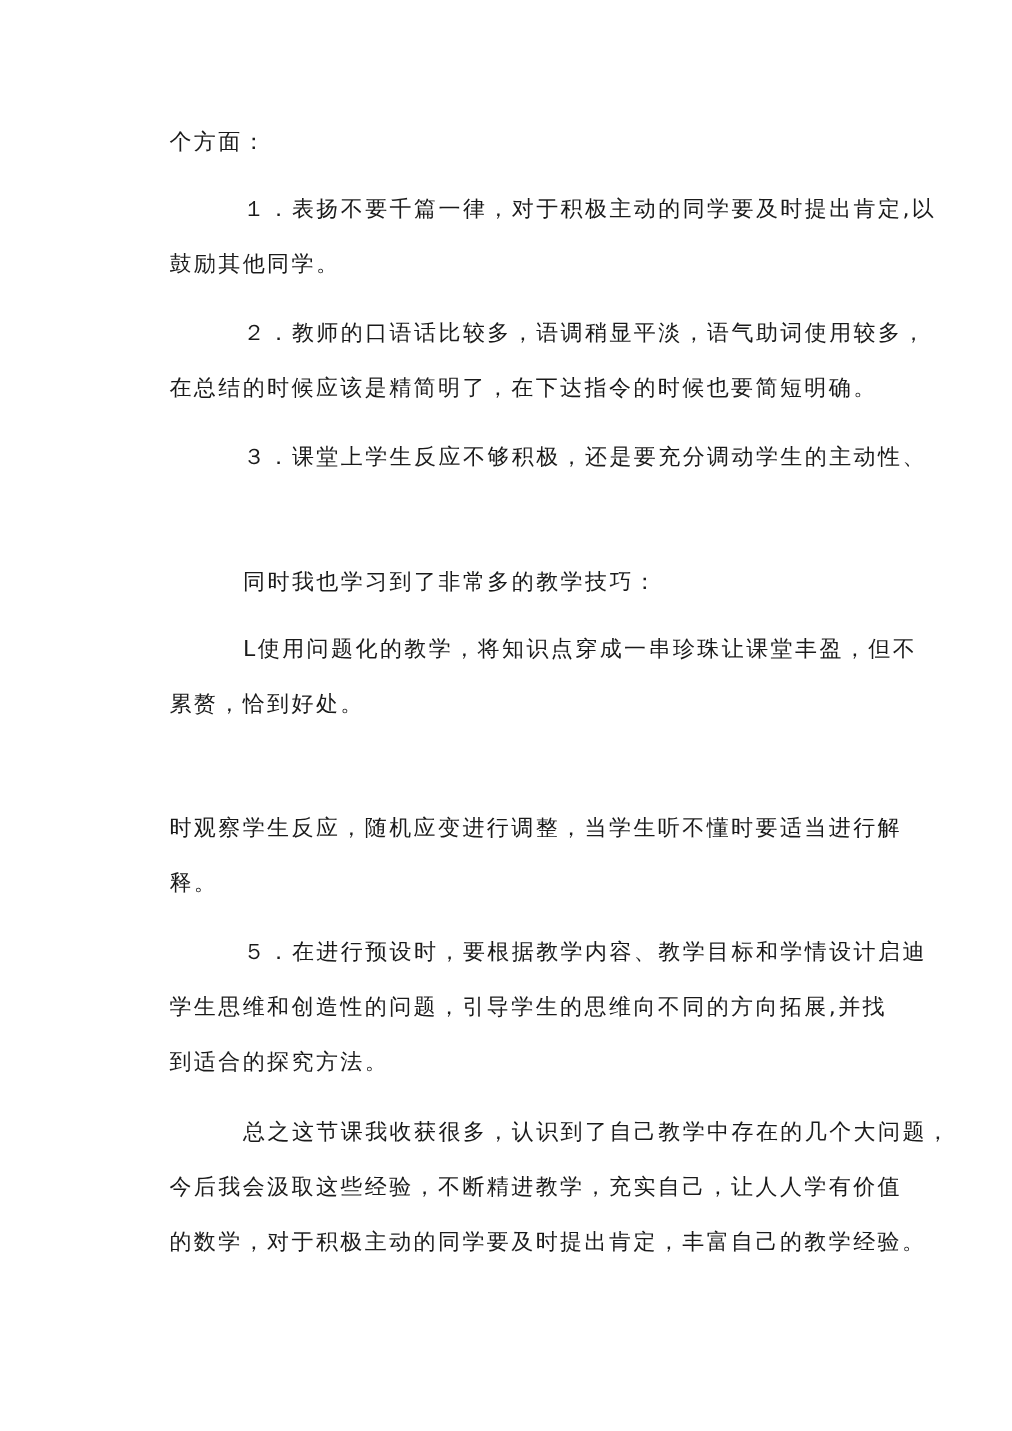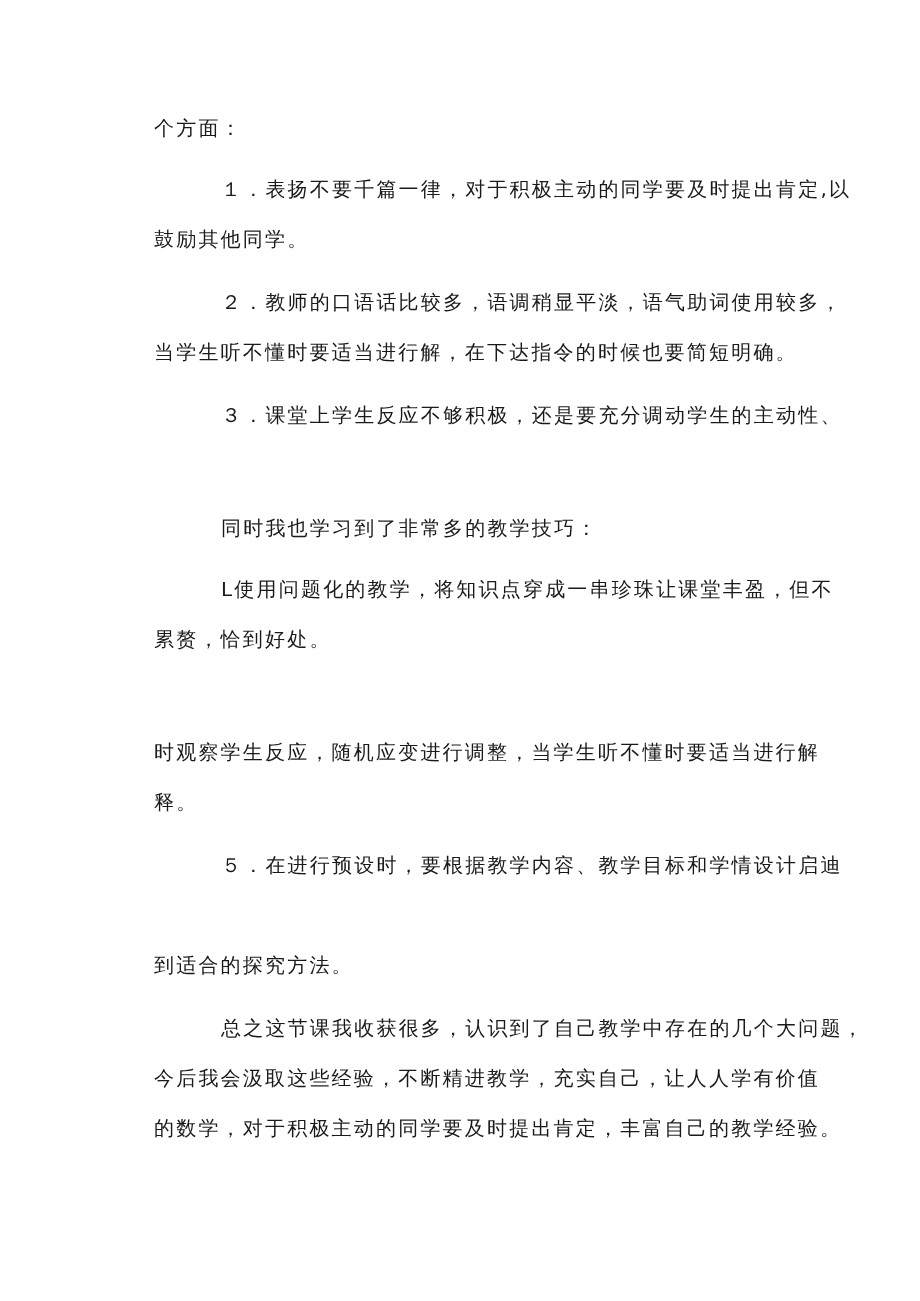--- a/index.html
+++ b/index.html
@@ -13,31 +13,32 @@
 </head>
 <body>
 
 <div class="page">
   <div class="line" style="top:115px">个方面：</div>
 
   <div class="line indent" style="top:176px">１．表扬不要千篇一律，对于积极主动的同学要及时提出肯定,以</div>
   <div class="line" style="top:226px">鼓励其他同学。</div>
 
   <div class="line indent" style="top:289px">２．教师的口语话比较多，语调稍显平淡，语气助词使用较多，</div>
-  <div class="line" style="top:339px">当学生听不懂时要适当进行解，在下达指令的时候也要简短明确。</div>
+  <div class="line" style="top:339px">在总结的时候应该是精简明了，在下达指令的时候也要简短明确。</div>
 
   <div class="line indent" style="top:402px">３．课堂上学生反应不够积极，还是要充分调动学生的主动性、</div>
 
   <div class="line indent" style="top:515px">同时我也学习到了非常多的教学技巧：</div>
 
   <div class="line indent" style="top:576px">L使用问题化的教学，将知识点穿成一串珍珠让课堂丰盈，但不</div>
   <div class="line" style="top:626px">累赘，恰到好处。</div>
 
   <div class="line" style="top:739px">时观察学生反应，随机应变进行调整，当学生听不懂时要适当进行解</div>
   <div class="line" style="top:789px">释。</div>
 
   <div class="line indent" style="top:852px">５．在进行预设时，要根据教学内容、教学目标和学情设计启迪</div>
+  <div class="line" style="top:902px">学生思维和创造性的问题，引导学生的思维向不同的方向拓展,并找</div>
   <div class="line indent" style="top:1015px">总之这节课我收获很多，认识到了自己教学中存在的几个大问题，</div>
 
   <div class="line" style="top:952px">到适合的探究方法。</div>
   <div class="line" style="top:1065px">今后我会汲取这些经验，不断精进教学，充实自己，让人人学有价值</div>
   <div class="line" style="top:1115px">的数学，对于积极主动的同学要及时提出肯定，丰富自己的教学经验。</div>
 </div>
 
 </body></html>

